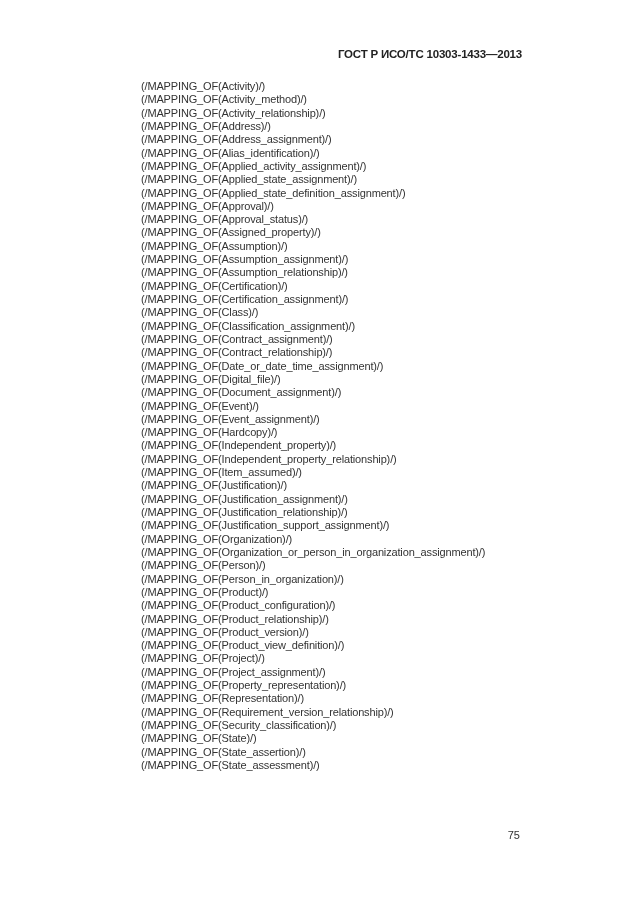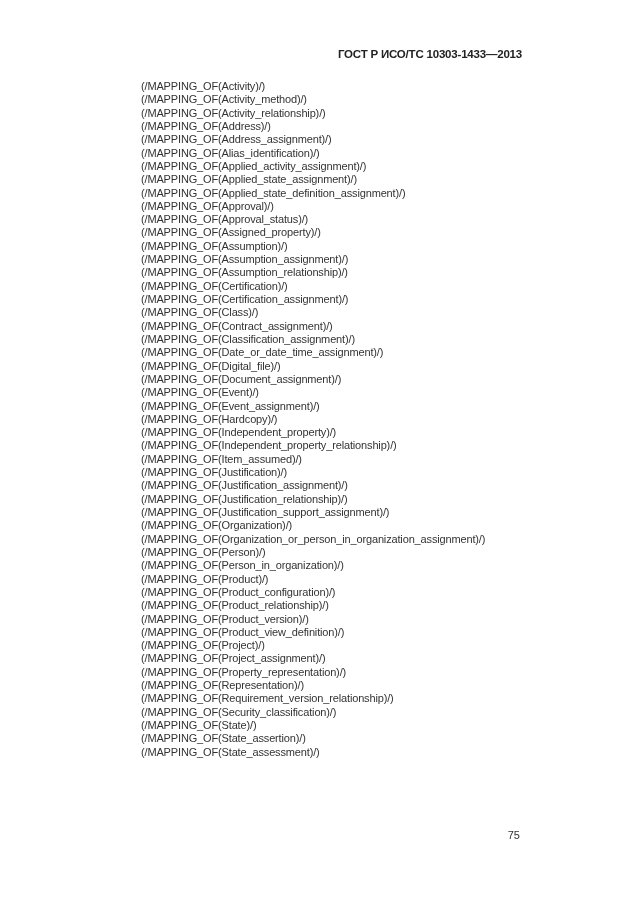--- a/index.html
+++ b/index.html
@@ -73,22 +73,23 @@
       <li>(/MAPPING_OF(Applied_state_definition_assignment)/)</li>
       <li>(/MAPPING_OF(Approval)/)</li>
       <li>(/MAPPING_OF(Approval_status)/)</li>
       <li>(/MAPPING_OF(Assigned_property)/)</li>
       <li>(/MAPPING_OF(Assumption)/)</li>
       <li>(/MAPPING_OF(Assumption_assignment)/)</li>
       <li>(/MAPPING_OF(Assumption_relationship)/)</li>
       <li>(/MAPPING_OF(Certification)/)</li>
       <li>(/MAPPING_OF(Certification_assignment)/)</li>
       <li>(/MAPPING_OF(Class)/)</li>
+      <li>(/MAPPING_OF(Classification_assignment)/)</li>
       <li>(/MAPPING_OF(Contract_assignment)/)</li>
-      <li>(/MAPPING_OF(Classification_assignment)/)</li>
+      <li>(/MAPPING_OF(Contract_relationship)/)</li>
       <li>(/MAPPING_OF(Date_or_date_time_assignment)/)</li>
       <li>(/MAPPING_OF(Digital_file)/)</li>
       <li>(/MAPPING_OF(Document_assignment)/)</li>
       <li>(/MAPPING_OF(Event)/)</li>
       <li>(/MAPPING_OF(Event_assignment)/)</li>
       <li>(/MAPPING_OF(Hardcopy)/)</li>
       <li>(/MAPPING_OF(Independent_property)/)</li>
       <li>(/MAPPING_OF(Independent_property_relationship)/)</li>
       <li>(/MAPPING_OF(Item_assumed)/)</li>
       <li>(/MAPPING_OF(Justification)/)</li>

